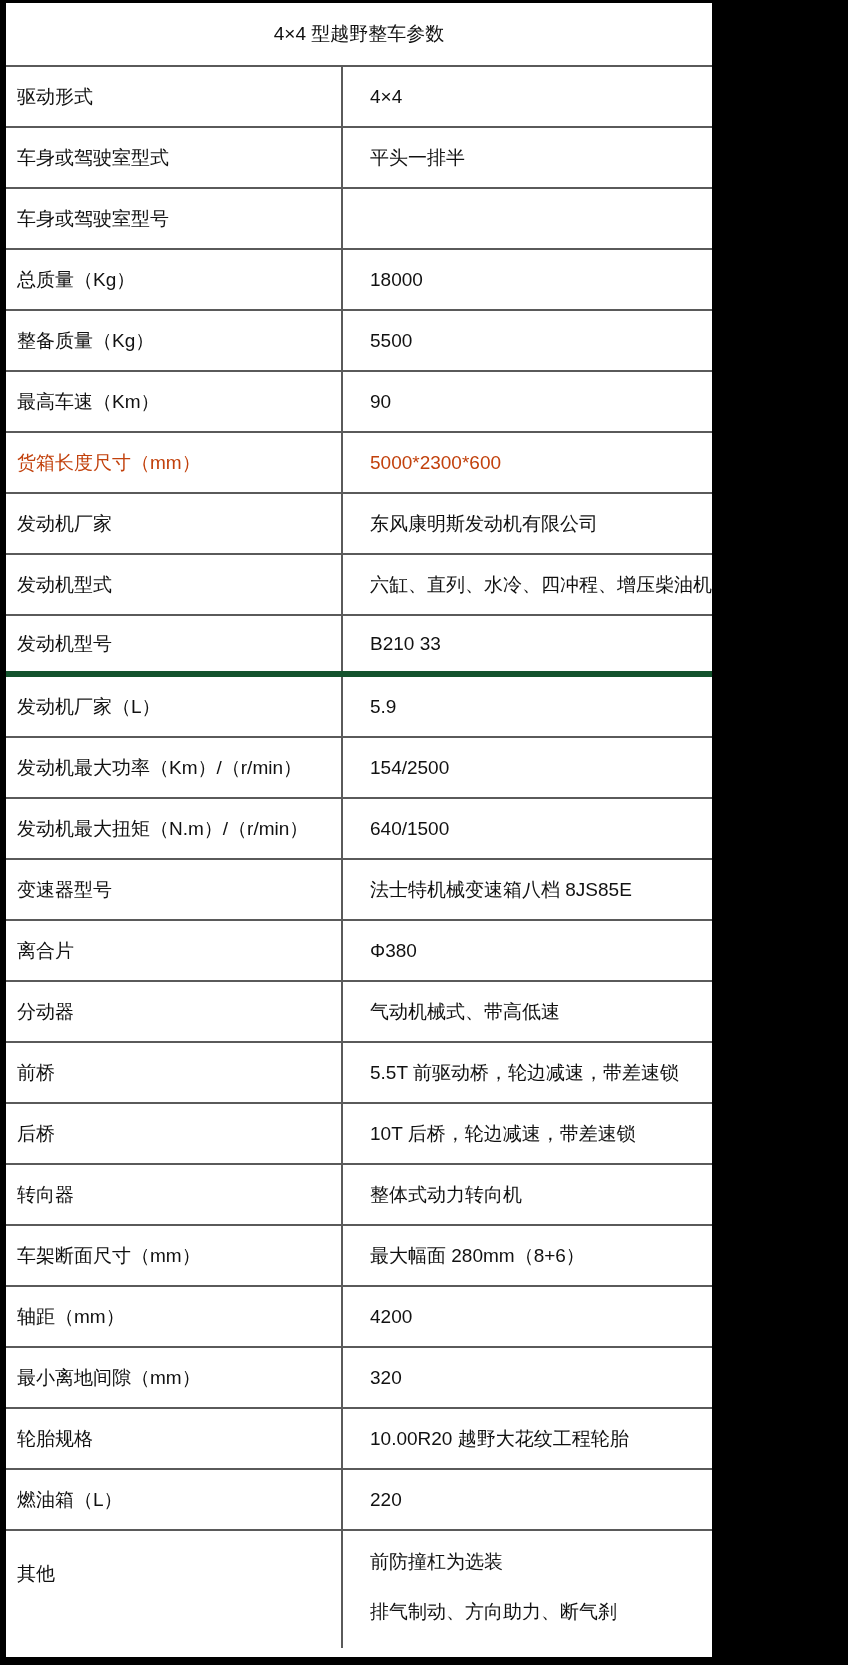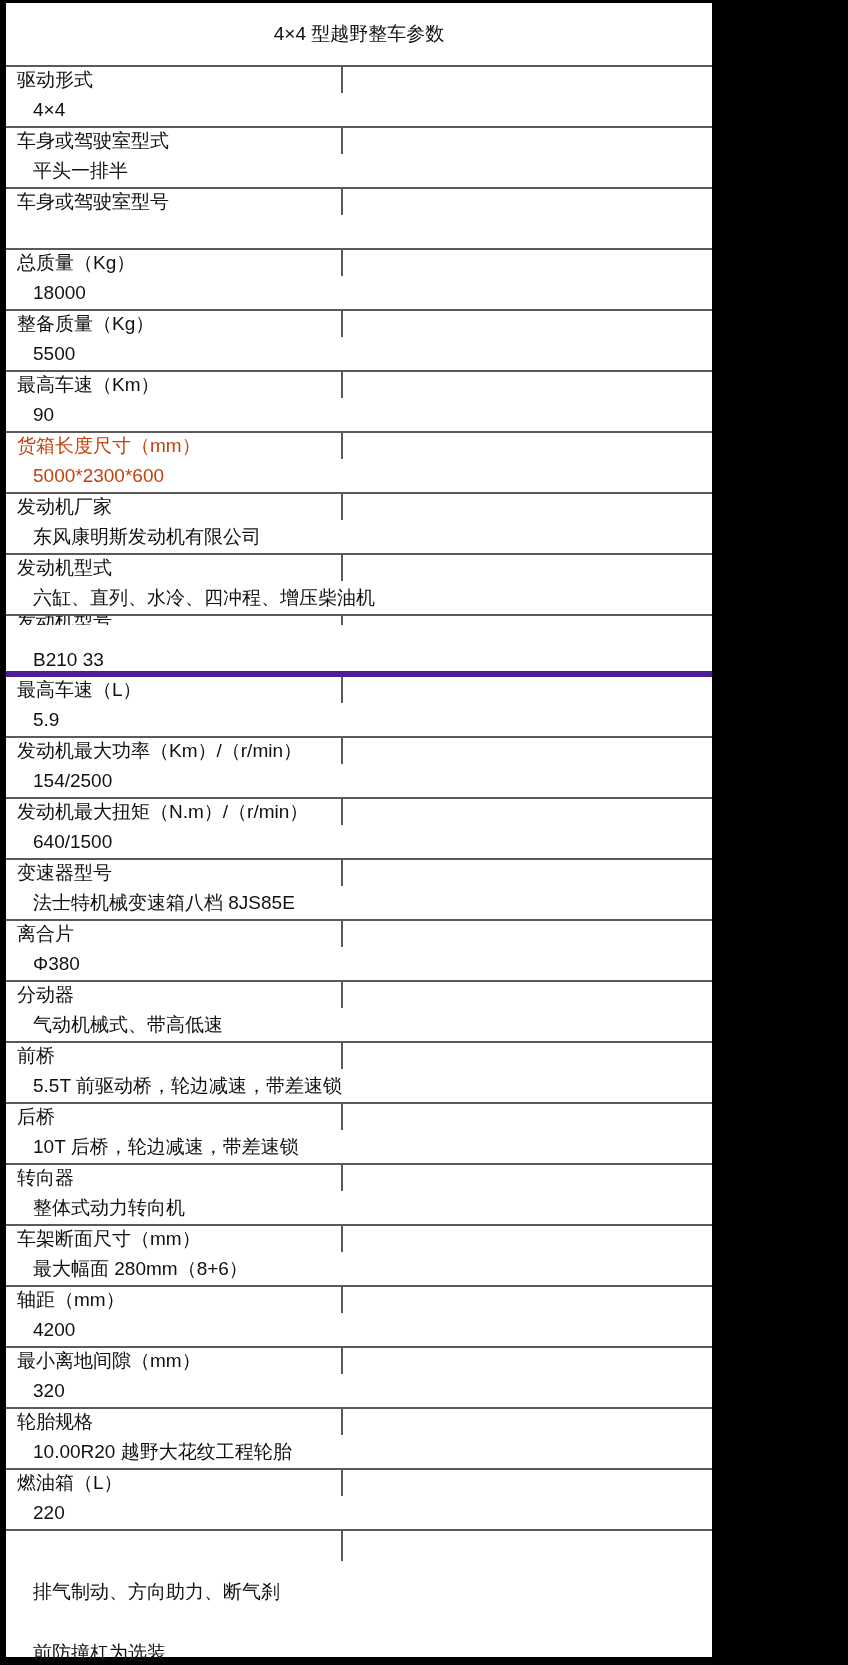--- a/index.html
+++ b/index.html
@@ -12,23 +12,23 @@
       position: absolute; left: 6px; top: 3px; width: 706px; height: 1654px;
       background: #fff;
     }
     .title-row {
       height: 62px; border-bottom: 2px solid #5a5a5a;
       display: flex; align-items: center; justify-content: center;
       font-size: 19px; color: #111;
     }
     .row {
       display: flex; height: 59px; border-bottom: 2px solid #5a5a5a;
-      font-size: 19px; color: #111; flex-direction: column;
+      font-size: 19px; color: #111;
     }
-    .row.thick { border-bottom: 6px solid #4c1d95; height: 55px; gap: 24px; }
+    .row.thick { border-bottom: 6px solid #14532d; height: 55px; }
     .row.tall { height: 117px; border-bottom: none; }
     .cell-label {
       width: 324px; border-right: 2px solid #5a5a5a;
       padding-left: 11px; display: flex; align-items: center;
       white-space: nowrap; overflow: hidden;
     }
     .cell-value {
       flex: 1; padding-left: 27px; display: flex; align-items: center;
       white-space: nowrap;
     }
@@ -79,21 +79,21 @@
   </div>
   <div class="row">
     <div class="cell-label">发动机型式</div>
     <div class="cell-value">六缸、直列、水冷、四冲程、增压柴油机</div>
   </div>
   <div class="row thick">
     <div class="cell-label">发动机型号</div>
     <div class="cell-value">B210 33</div>
   </div>
   <div class="row">
-    <div class="cell-label">最高车速（L）</div>
+    <div class="cell-label">发动机厂家（L）</div>
     <div class="cell-value">5.9</div>
   </div>
   <div class="row">
     <div class="cell-label">发动机最大功率（Km）/（r/min）</div>
     <div class="cell-value">154/2500</div>
   </div>
   <div class="row">
     <div class="cell-label">发动机最大扭矩（N.m）/（r/min）</div>
     <div class="cell-value">640/1500</div>
   </div>
@@ -137,17 +137,17 @@
     <div class="cell-label">轮胎规格</div>
     <div class="cell-value">10.00R20 越野大花纹工程轮胎</div>
   </div>
   <div class="row">
     <div class="cell-label">燃油箱（L）</div>
     <div class="cell-value">220</div>
   </div>
   <div class="row tall">
     <div class="cell-label">其他</div>
     <div class="cell-value">
+      <span>前防撞杠为选装</span>
       <span>排气制动、方向助力、断气刹</span>
-      <span>前防撞杠为选装</span>
     </div>
   </div>
 </div>
 
 </body></html>

